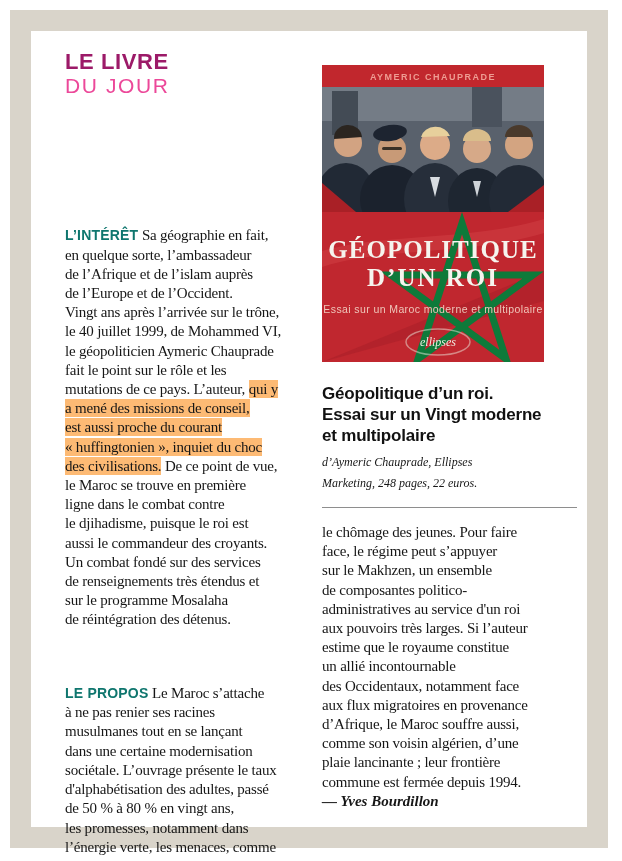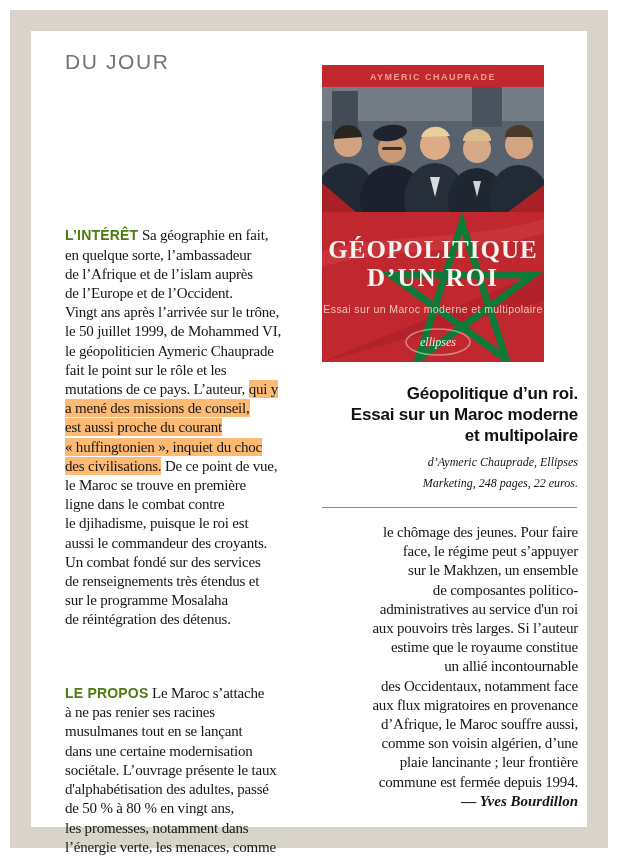--- a/index.html
+++ b/index.html
@@ -8,37 +8,37 @@
     position:relative; width:622px; height:861px;
     background:#ffffff; overflow:hidden;
     font-family:"Liberation Serif", serif; color:#161616;
   }
   .frame {
     position:absolute; left:10px; top:10px; width:598px; height:838px;
     border:21px solid #d9d4ca;
   }
   .kicker { position:absolute; left:65px; top:50px; font-family:"Liberation Sans", sans-serif; }
   .kicker-1 { font-weight:800; font-size:22px; line-height:24px; letter-spacing:0.6px; color:#9c1a68; }
-  .kicker-2 { font-weight:500; font-size:21px; line-height:24px; letter-spacing:1.6px; color:#737373; }
+  .kicker-2 { font-weight:500; font-size:21px; line-height:24px; letter-spacing:1.6px; color:#ec4899; }
   .headline {
     position:absolute; left:64px; top:108px;
     font-weight:700; font-size:25px; line-height:27px; color:#101010;
     letter-spacing:-0.2px; white-space:pre;
   }
   .col-left {
     position:absolute; left:65px; top:188px; width:262px;
     font-size:15px; line-height:19.2px; letter-spacing:-0.2px; white-space:pre;
   }
   .lead-in {
     font-family:"Liberation Sans", sans-serif; font-weight:800;
-    font-size:14px; letter-spacing:0.2px; color:#4d7c0f;
+    font-size:14px; letter-spacing:0.2px; color:#0f766e;
   }
   .para2 { display:block; margin-top:16px; }
   mark.hl { background:#fdba74; color:inherit; padding:1px 0; }
-  .col-right { position:absolute; left:322px; top:65px; width:256px;text-align:right; }
+  .col-right { position:absolute; left:322px; top:65px; width:256px; }
   .cover { display:block; }
   .caption-title {
     margin-top:21px; font-family:"Liberation Sans", sans-serif;
     font-weight:700; font-size:17px; line-height:21px; color:#111;
     letter-spacing:-0.2px; white-space:pre;
   }
   .caption-details {
     margin-top:6px; font-style:italic; font-size:12px; line-height:21px;
     white-space:pre;
   }
@@ -46,31 +46,32 @@
   .review-body { margin-top:15px; font-size:15px; line-height:19.2px; letter-spacing:-0.2px; white-space:pre; }
   .byline { font-weight:700; font-style:italic; font-size:15px; line-height:19.2px; }
 </style>
 </head>
 <body>
 
 <div class="page">
   <div class="frame"></div>
 
   <div class="kicker">
+    <div class="kicker-1">LE LIVRE</div>
     <div class="kicker-2">DU JOUR</div>
   </div>
 
 
   <div class="col-left">
     <p><span class="lead-in">L’INTÉRÊT</span><span> Sa géographie en fait,
 en quelque sorte, l’ambassadeur
 de l’Afrique et de l’islam auprès
 de l’Europe et de l’Occident.
 Vingt ans après l’arrivée sur le trône,
-le 50 juillet 1999, de Mohammed VI,
+le 40 juillet 1999, de Mohammed VI,
 le géopoliticien Aymeric Chauprade
 fait le point sur le rôle et les
 mutations de ce pays. L’auteur, </span><mark class="hl">qui y
 a mené des missions de conseil,
 est aussi proche du courant
 « huffingtonien », inquiet du choc
 des civilisations.</mark><span> De ce point de vue,
 le Maroc se trouve en première
 ligne dans le combat contre
 le djihadisme, puisque le roi est
@@ -136,21 +137,21 @@
       <path d="M0,186 C60,168 150,176 222,154 L222,168 C150,190 60,182 0,202 Z" fill="#d5454a" opacity="0.45"></path>
       <path d="M140,158 L184,294 L69,210 L211,210 L96,294 Z" fill="none" stroke="#0e7a3a" stroke-width="7" stroke-linejoin="miter"></path>
       <text x="111" y="193" text-anchor="middle" font-family="Liberation Serif, serif" font-size="25" font-weight="bold" letter-spacing="1" fill="#f6f4ee">GÉOPOLITIQUE</text>
       <text x="111" y="221" text-anchor="middle" font-family="Liberation Serif, serif" font-size="25" font-weight="bold" letter-spacing="2" fill="#f6f4ee">D’UN ROI</text>
       <text x="111" y="248" text-anchor="middle" font-family="Liberation Sans, sans-serif" font-size="10.5" letter-spacing="0.4" fill="#efc6ba">Essai sur un Maroc moderne et multipolaire</text>
       <ellipse cx="116" cy="277" rx="32" ry="13" fill="none" stroke="#ece7dc" stroke-opacity="0.5" stroke-width="1.5"></ellipse>
       <text x="116" y="281" text-anchor="middle" font-family="Liberation Serif, serif" font-style="italic" font-size="12" fill="#efebe0">ellipses</text>
     </svg>
 
     <div class="caption-title">Géopolitique d’un roi.
-Essai sur un Maroc moderne
+Essai sur un Vingt moderne
 et multipolaire</div>
     <div class="caption-details">d’Aymeric Chauprade, Ellipses
 Marketing, 248 pages, 22 euros.</div>
     <hr class="divider">
     <div class="review-body">le chômage des jeunes. Pour faire
 face, le régime peut s’appuyer
 sur le Makhzen, un ensemble
 de composantes politico-
 administratives au service d'un roi
 aux pouvoirs très larges. Si l’auteur

